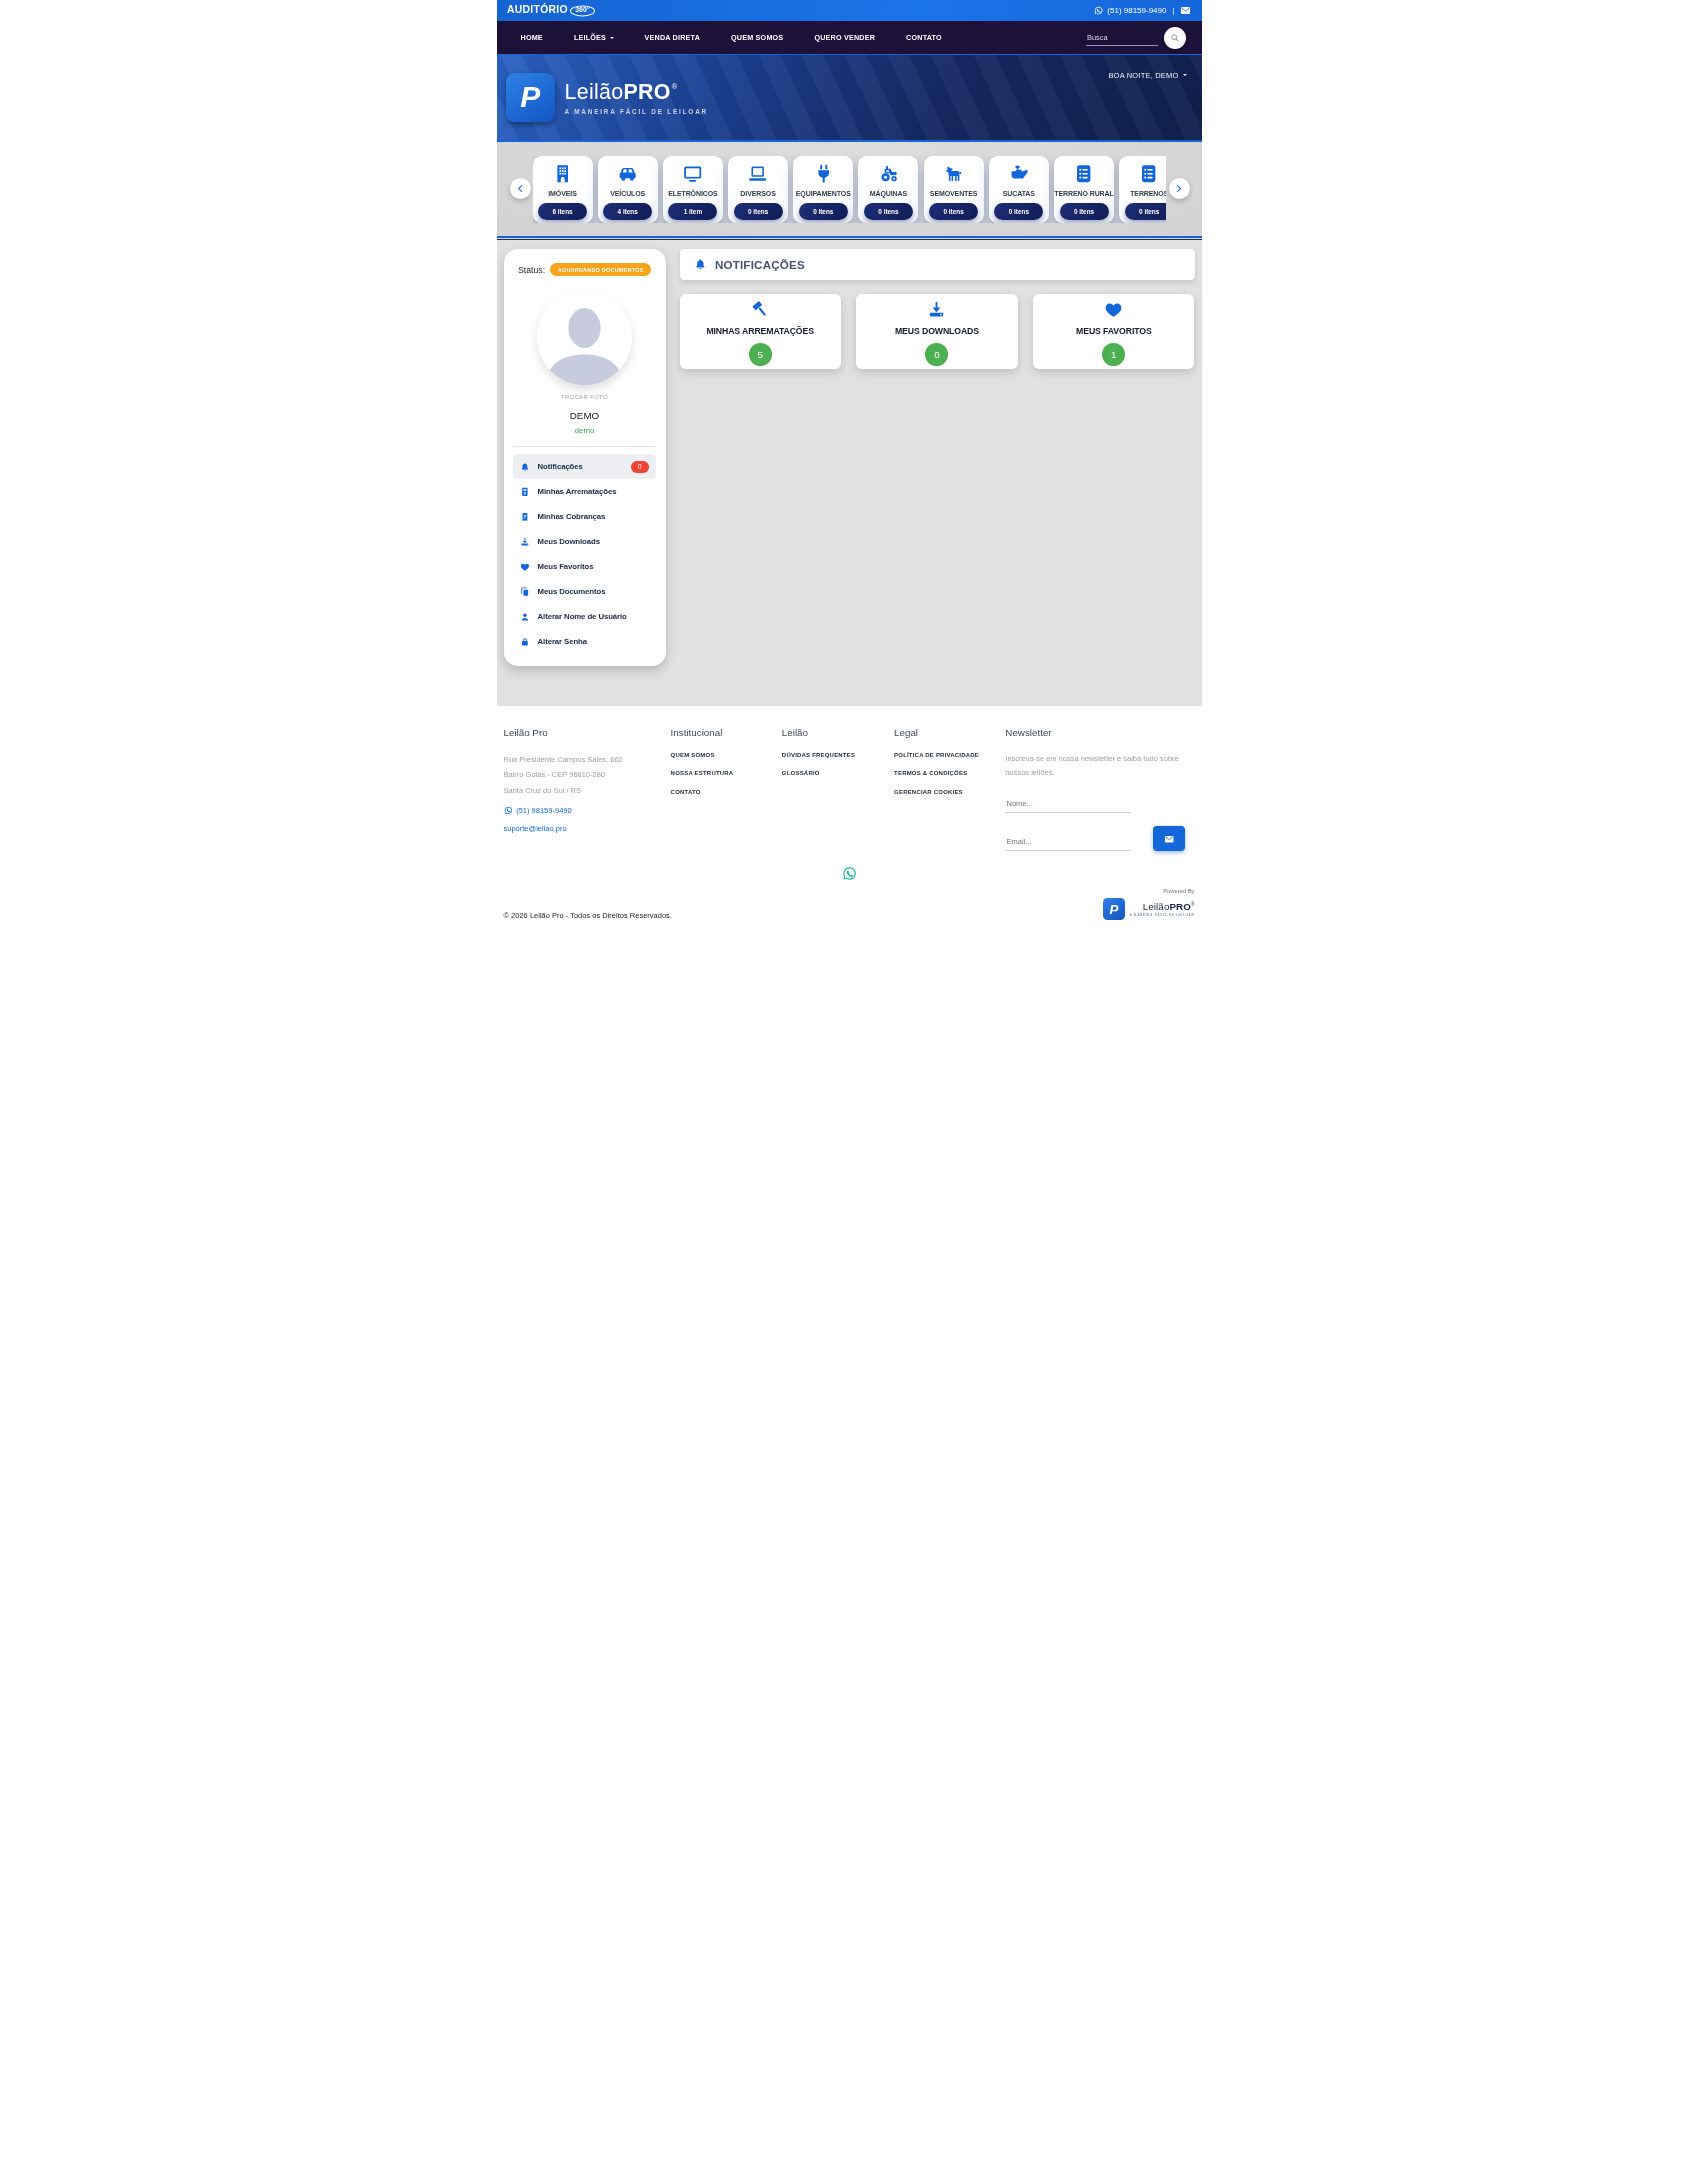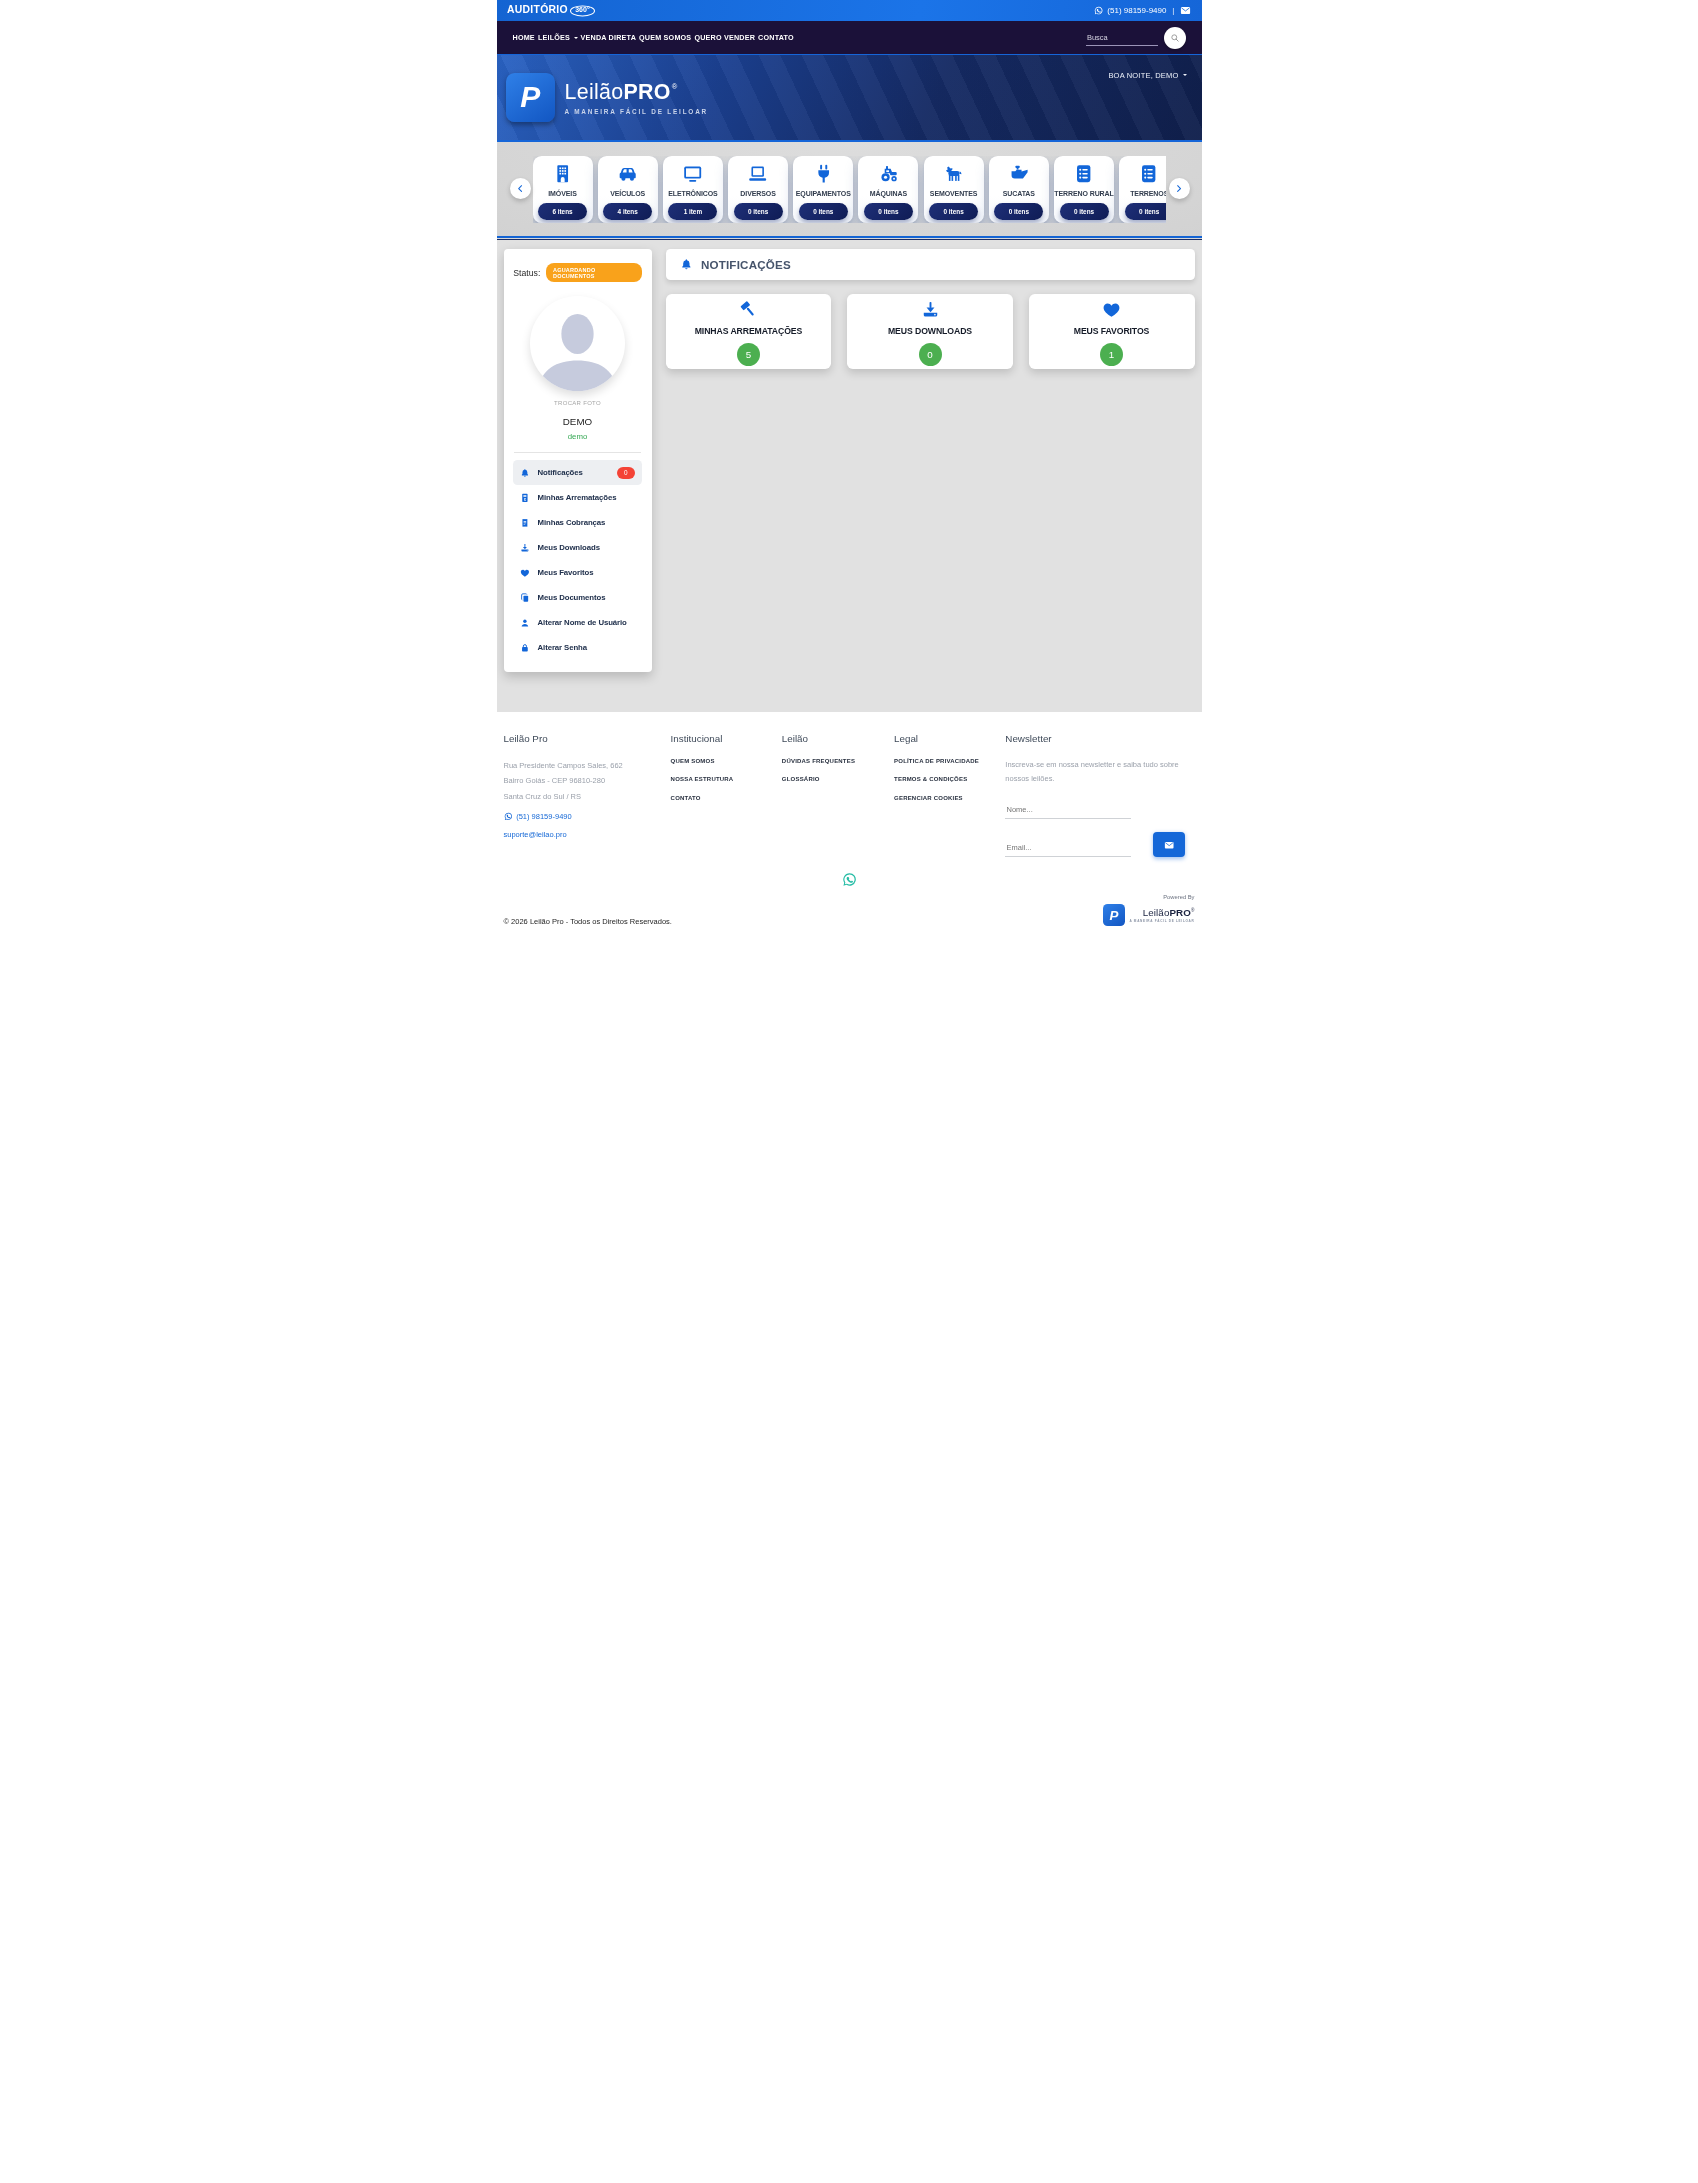--- a/index.html
+++ b/index.html
@@ -12,21 +12,21 @@
   .tb-logo { display: flex; align-items: baseline; gap: 2.3px; color: #fff; cursor: pointer; }
   .tb-logo-text { font-size: 10.4px; font-weight: 700; letter-spacing: 0.3px; }
   .tb-badge { font-size: 7px; font-weight: 700; border: 1.2px solid #fff; border-radius: 50%; padding: 0.6px 4px 1.2px; transform: translateY(-0.6px); }
   .tb-right { display: flex; align-items: center; gap: 4.6px; color: #fff; font-size: 8px; }
   .tb-right .wa { width: 9.2px; height: 9.2px; color: #fff; }
   .tb-sep { opacity: .9; margin: 0 1.2px; }
   .tb-mail { width: 11px; height: 11px; color: #fff; cursor: pointer; }
 
   
   .nav { height: 33px; background: #1b1139; display: flex; align-items: center; padding: 0 16px; }
-  .nav-links { display: flex; align-items: center; gap: 3px; }
+  .nav-links { display: flex; align-items: center; gap: 31px; margin-left: 8px; }
   .nav-link { color: #fff; font-size: 7.2px; font-weight: 700; letter-spacing: 0.2px; cursor: pointer; display: flex; align-items: center; gap: 3.5px; }
   .caret { width: 0; height: 0; border-left: 2.6px solid transparent; border-right: 2.6px solid transparent; border-top: 2.9px solid #fff; display: inline-block; }
   .nav-search { margin-left: auto; display: flex; align-items: center; gap: 5.8px; }
   .nav-search input { background: transparent; border: none; border-bottom: 0.6px solid #9b94b8; color: #fff; font-size: 7.5px; padding: 3.5px 1.2px; width: 72px; outline: none; }
   .nav-search input::placeholder { color: #d6d4e2; }
   .search-btn { width: 22px; height: 22px; border-radius: 50%; background: #fff; border: none; display: flex; align-items: center; justify-content: center; cursor: pointer; box-shadow: 0 1.2px 2.9px rgba(0,0,0,.3); }
   .search-btn svg { width: 9.8px; height: 9.8px; color: #8a8a8a; }
 
   
   .header { height: 86px; border-top: 1.7px solid #1565d8; position: relative; padding: 0 9.2px; display: flex; align-items: center;
@@ -56,21 +56,21 @@
   .cara-arrow { position: absolute; top: 36px; width: 21px; height: 21px; border-radius: 50%; background: #fff; border: none; display: flex; align-items: center; justify-content: center; cursor: pointer; box-shadow: 0 2.3px 5.8px rgba(0,0,0,.2); z-index: 2; }
   .cara-arrow svg { width: 9.2px; height: 9.2px; color: #1266d9; }
   .arrow-left { left: 13.3px; }
   .arrow-right { left: 672px; }
   .carousel-lines .l1 { height: 1.7px; background: #1464d4; }
   .carousel-lines .lg { height: 1.2px; background: #d7d7d7; }
   .carousel-lines .l2 { height: 1.2px; background: #1a2e66; }
 
   
   .main { background: #e1e1e1; display: flex; gap: 14px; padding: 8.7px 7px 40px; align-items: flex-start; }
-  .sidebar { width: 148px; min-height: 406px; background: #fff; border-radius: 4px; box-shadow: 0 4.6px 10.4px rgba(0,0,0,.18); padding: 14px 9.8px 11.6px; }
+  .sidebar { width: 162px; min-height: 406px; background: #fff; border-radius: 14px; box-shadow: 0 4.6px 10.4px rgba(0,0,0,.18); padding: 14px 9.8px 11.6px; }
   .status-row { display: flex; align-items: center; justify-content: center; gap: 5.2px; }
   .status-label { font-size: 8.7px; color: #2b2b2b; }
   .status-badge { background: #f9a21b; color: #fff; font-size: 5.5px; font-weight: 700; letter-spacing: 0.2px; border-radius: 8px; padding: 3.5px 7.5px; }
   .avatar { width: 95px; height: 95px; border-radius: 50%; overflow: hidden; background: #fff; margin: 14.4px auto 0; box-shadow: 0 4.6px 9.2px rgba(0,0,0,.13); cursor: pointer; }
   .avatar svg { width: 100%; height: 100%; }
   .change-photo { text-align: center; font-size: 6px; color: #a5a5a5; letter-spacing: 0.3px; margin-top: 8.7px; cursor: pointer; }
   .user-name { text-align: center; font-size: 9.8px; font-weight: 500; color: #1d1d1d; margin-top: 9.8px; }
   .user-login { text-align: center; font-size: 7.8px; color: #35a854; margin-top: 5.2px; }
   .side-divider { border: none; border-top: 0.6px solid #e4e4e4; margin: 11px 1.2px 7px; }
   .menu-item { height: 25px; display: flex; align-items: center; gap: 7.5px; padding: 0 7px; border-radius: 4.6px; cursor: pointer; }

